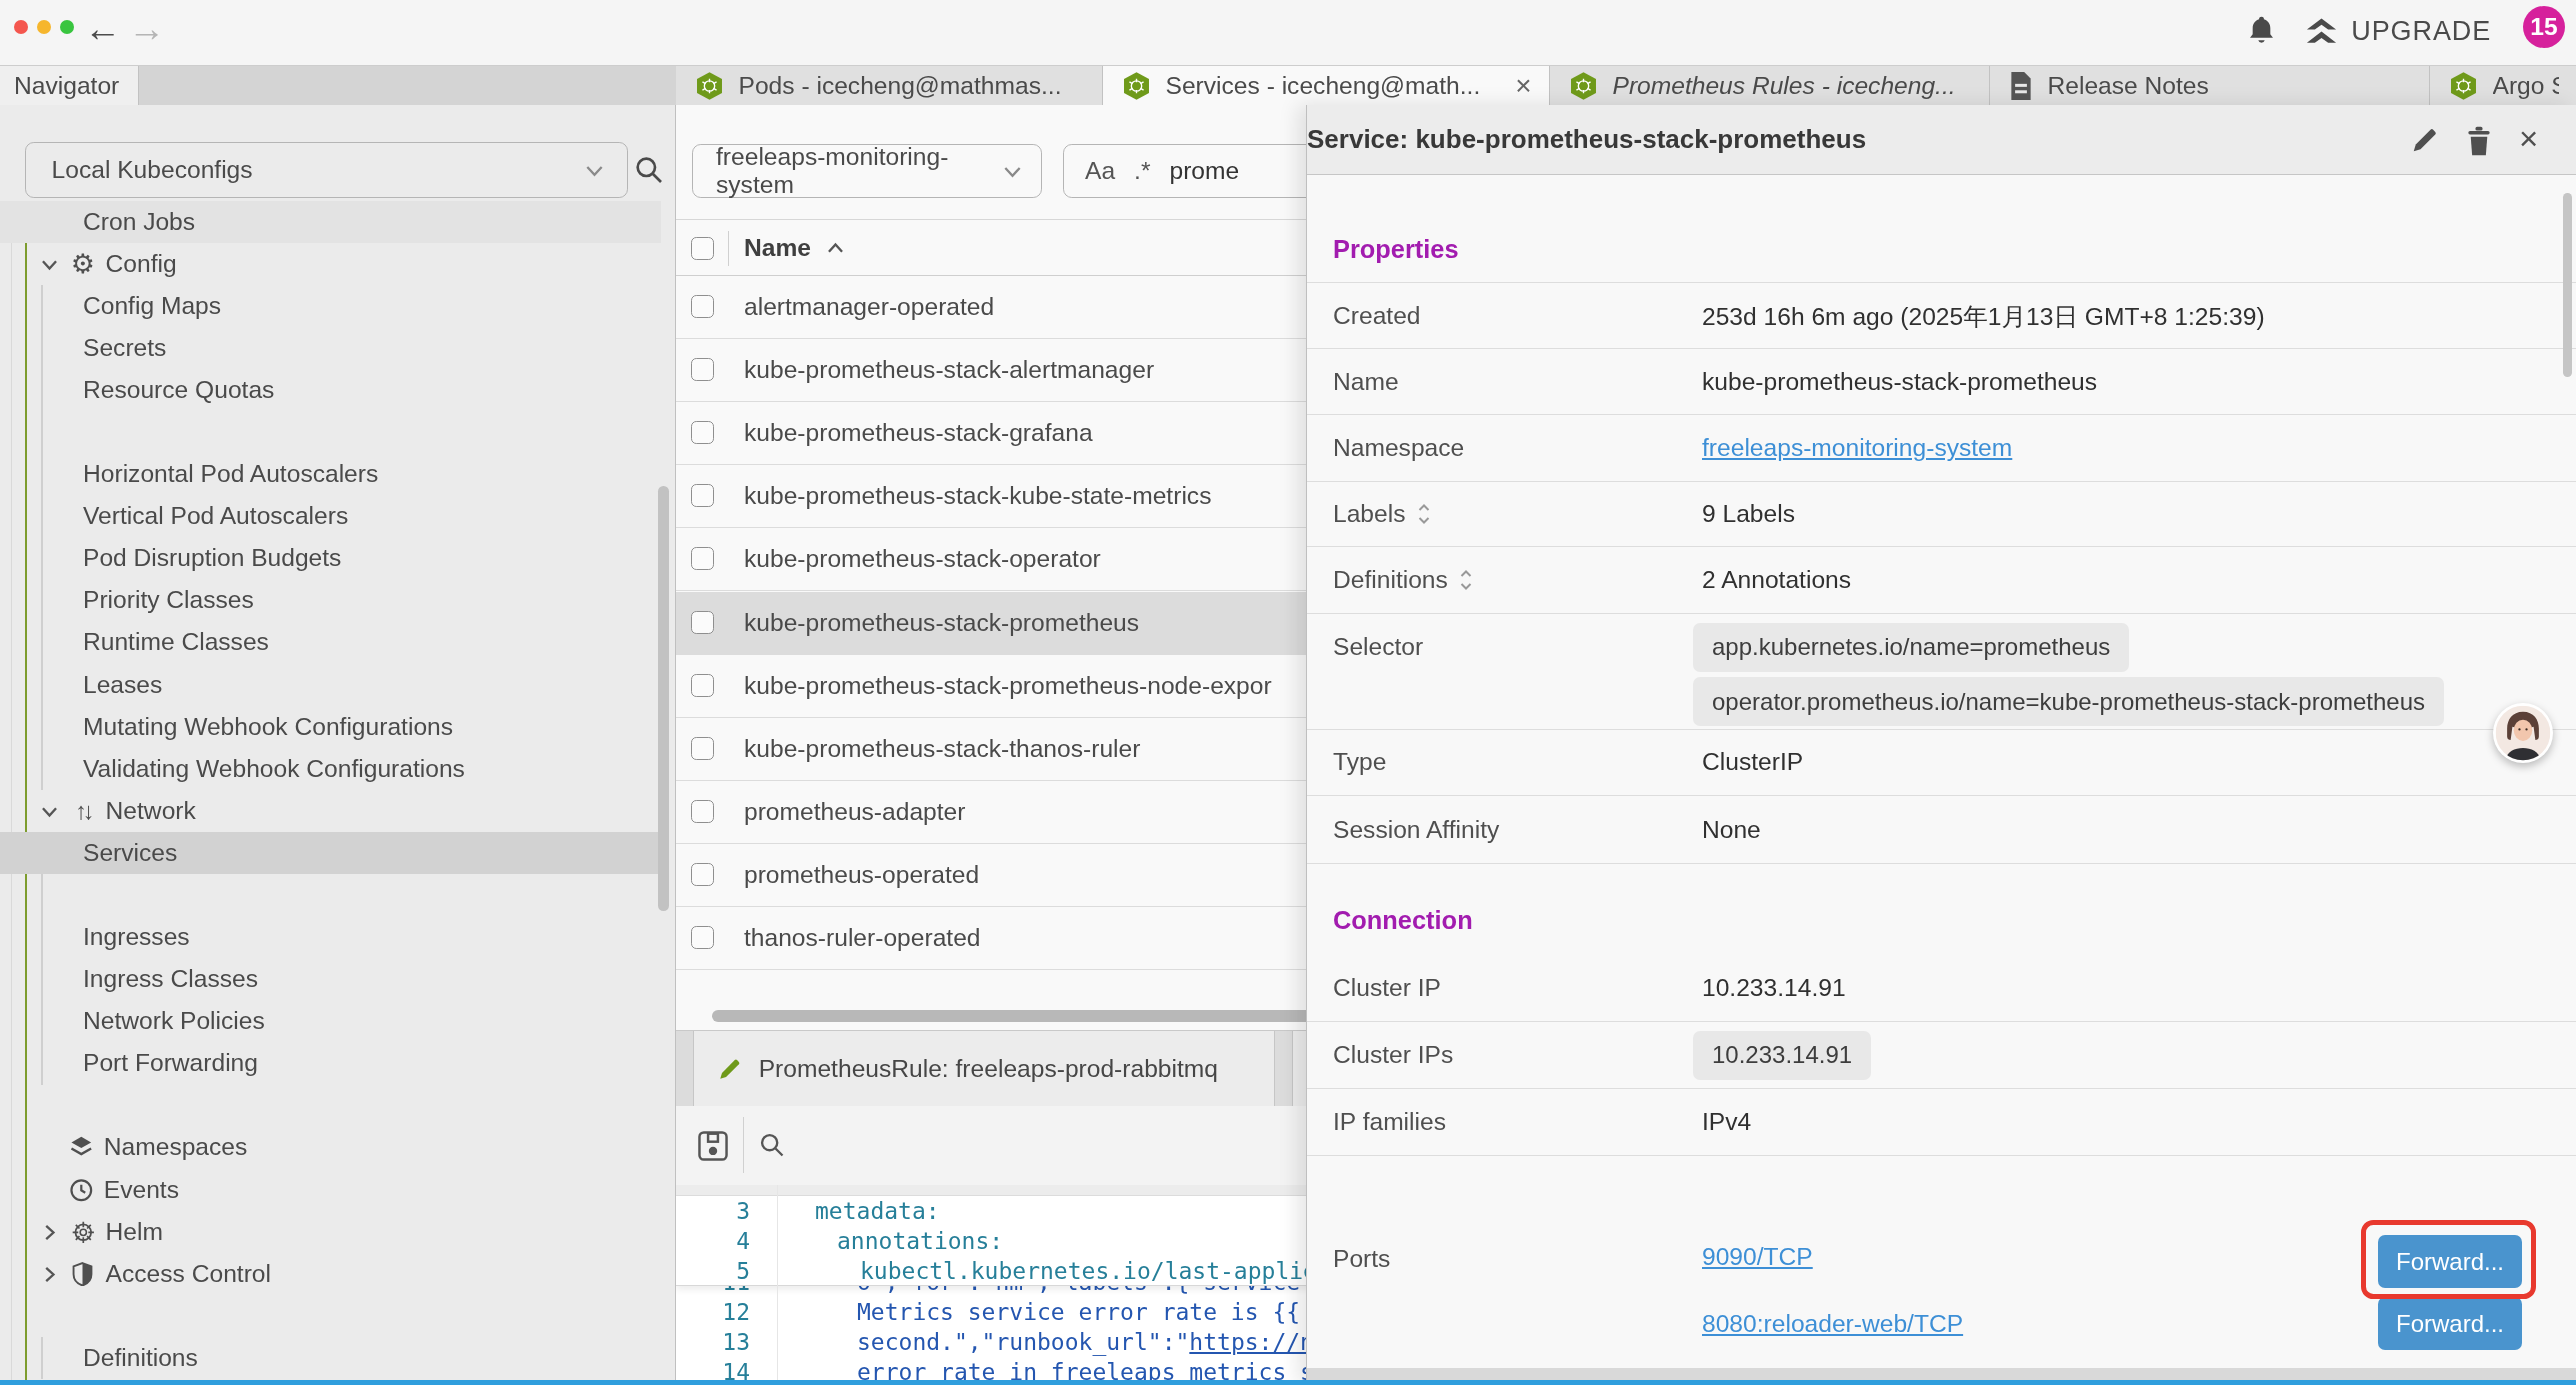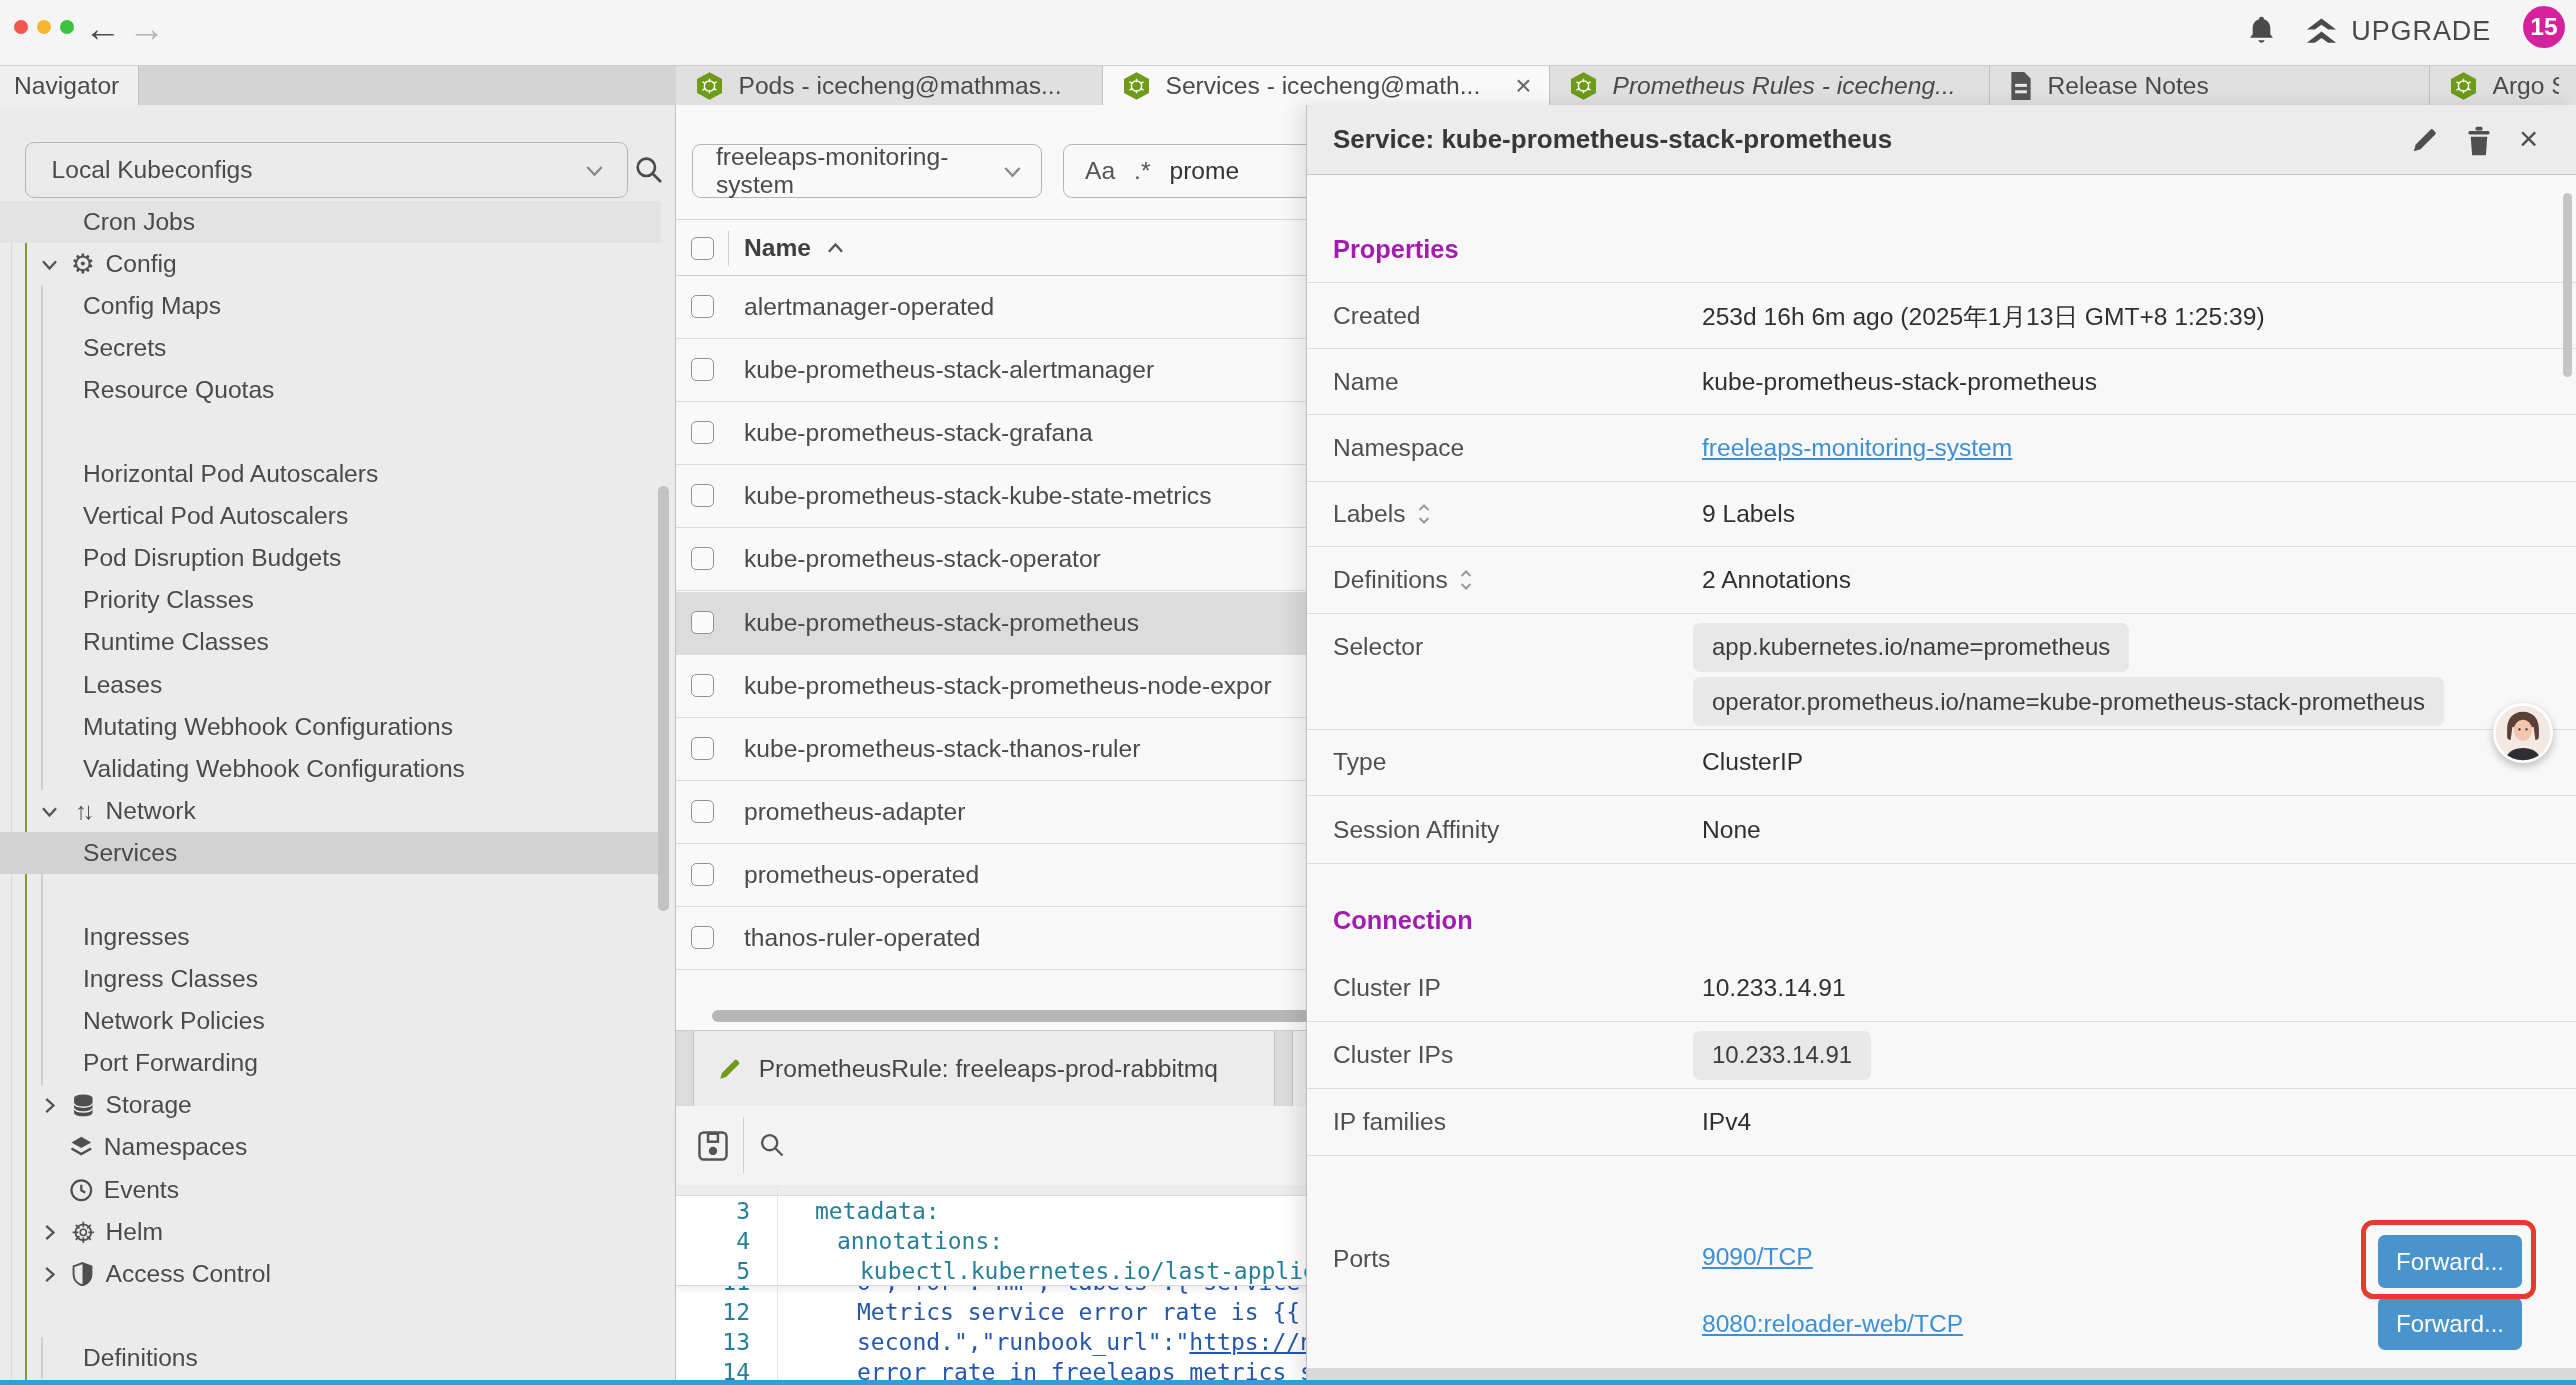--- a/index.html
+++ b/index.html
@@ -114,21 +114,21 @@
   .code .lnk { text-decoration:underline; }
   .clipwrap { position:absolute; left:0; top:82px; width:100%; height:30px; z-index:1; overflow:hidden; }
   .l12 { top:112px; } .l13 { top:142px; } .l14 { top:172px; }
 
   
   .detail { position:absolute; left:1306px; top:105px; width:1270px; height:1280px;
     background:#f8f8f8; border-left:0.9px solid #bfbfbf; box-sizing:border-box;
     box-shadow:-8.8px 0 19px rgba(0,0,0,0.10); z-index:10; overflow:hidden; }
   .d-header { position:absolute; left:0; top:0; width:100%; height:70px; background:#ececec;
     border-bottom:0.9px solid #c6c6c6; box-sizing:border-box; display:flex; align-items:center; }
-  .d-title { margin-left:26px; font-size:26px; font-weight:bold; color:#383838; white-space:nowrap; }
+  .d-title { font-size:26px; font-weight:bold; color:#383838; white-space:nowrap; }
   .hd-ico { position:absolute; top:20px; width:30px; height:30px; color:#4f4f4f; }
   .hd-close { position:absolute; top:12.3px; font-size:33px; color:#4f4f4f; line-height:44px; }
   .sect-h { position:absolute; left:26px; font-size:25.4px; font-weight:bold; color:#a21caf; }
   .d-row { position:absolute; left:0; width:100%; border-bottom:0.9px solid #ddd; box-sizing:border-box; }
   .d-row.topline { border-top:0.9px solid #ddd; }
   .d-row.noline { border-bottom:none; }
   .d-label { position:absolute; left:26px; top:50%; transform:translateY(-50%); font-size:24.6px; color:#4f4f4f;
     display:inline-flex; align-items:center; gap:10.5px; }
   .d-label.tl-top { top:19px; transform:none; }
   .d-value { position:absolute; left:395px; top:50%; transform:translateY(-50%); font-size:24.6px; color:#303030; white-space:nowrap; }
@@ -332,35 +332,20 @@
     <div class="t-row leaf" style="top:853px">
         <span class="t-lbl">Ingress Classes</span>
       </div>
     <div class="t-row leaf" style="top:895px">
         <span class="t-lbl">Network Policies</span>
       </div>
     <div class="t-row leaf" style="top:937px">
         <span class="t-lbl">Port Forwarding</span>
       </div>
 
-    <div class="t-row grp" style="top:979px">
-      <span class="chev">
-          <svg viewBox="0 0 16 16" width="21" height="21">
-            <path d="M5.5 3L11 8l-5.5 5" fill="none" stroke="currentColor" stroke-width="1.8"></path>
-          </svg>
-        </span>
-      <span class="t-ico">
-        <svg viewBox="0 0 20 20" width="24.6" height="24.6">
-            <path d="M2.5 4v12c0 1.7 3.4 3 7.5 3s7.5-1.3 7.5-3V4z" fill="currentColor"></path>
-            <ellipse cx="10" cy="4" rx="7.5" ry="2.8" fill="currentColor"></ellipse>
-            <path d="M2.5 8.5c0 1.7 3.4 3 7.5 3s7.5-1.3 7.5-3M2.5 12.5c0 1.7 3.4 3 7.5 3s7.5-1.3 7.5-3" stroke="#ebebeb" fill="none" stroke-width="1.2"></path>
-          </svg>
-      </span>
-      <span class="t-lbl">Storage</span>
-    </div>
 
     <div class="t-row noch" style="top:1064px">
       <span class="t-ico">
         <svg viewBox="0 0 20 20" width="24.6" height="24.6">
             <circle cx="10" cy="10" r="8" fill="none" stroke="currentColor" stroke-width="1.8"></circle>
             <path d="M10 5.5V10l3.2 2" fill="none" stroke="currentColor" stroke-width="1.8"></path>
           </svg>
       </span>
       <span class="t-lbl">Events</span>
     </div>

